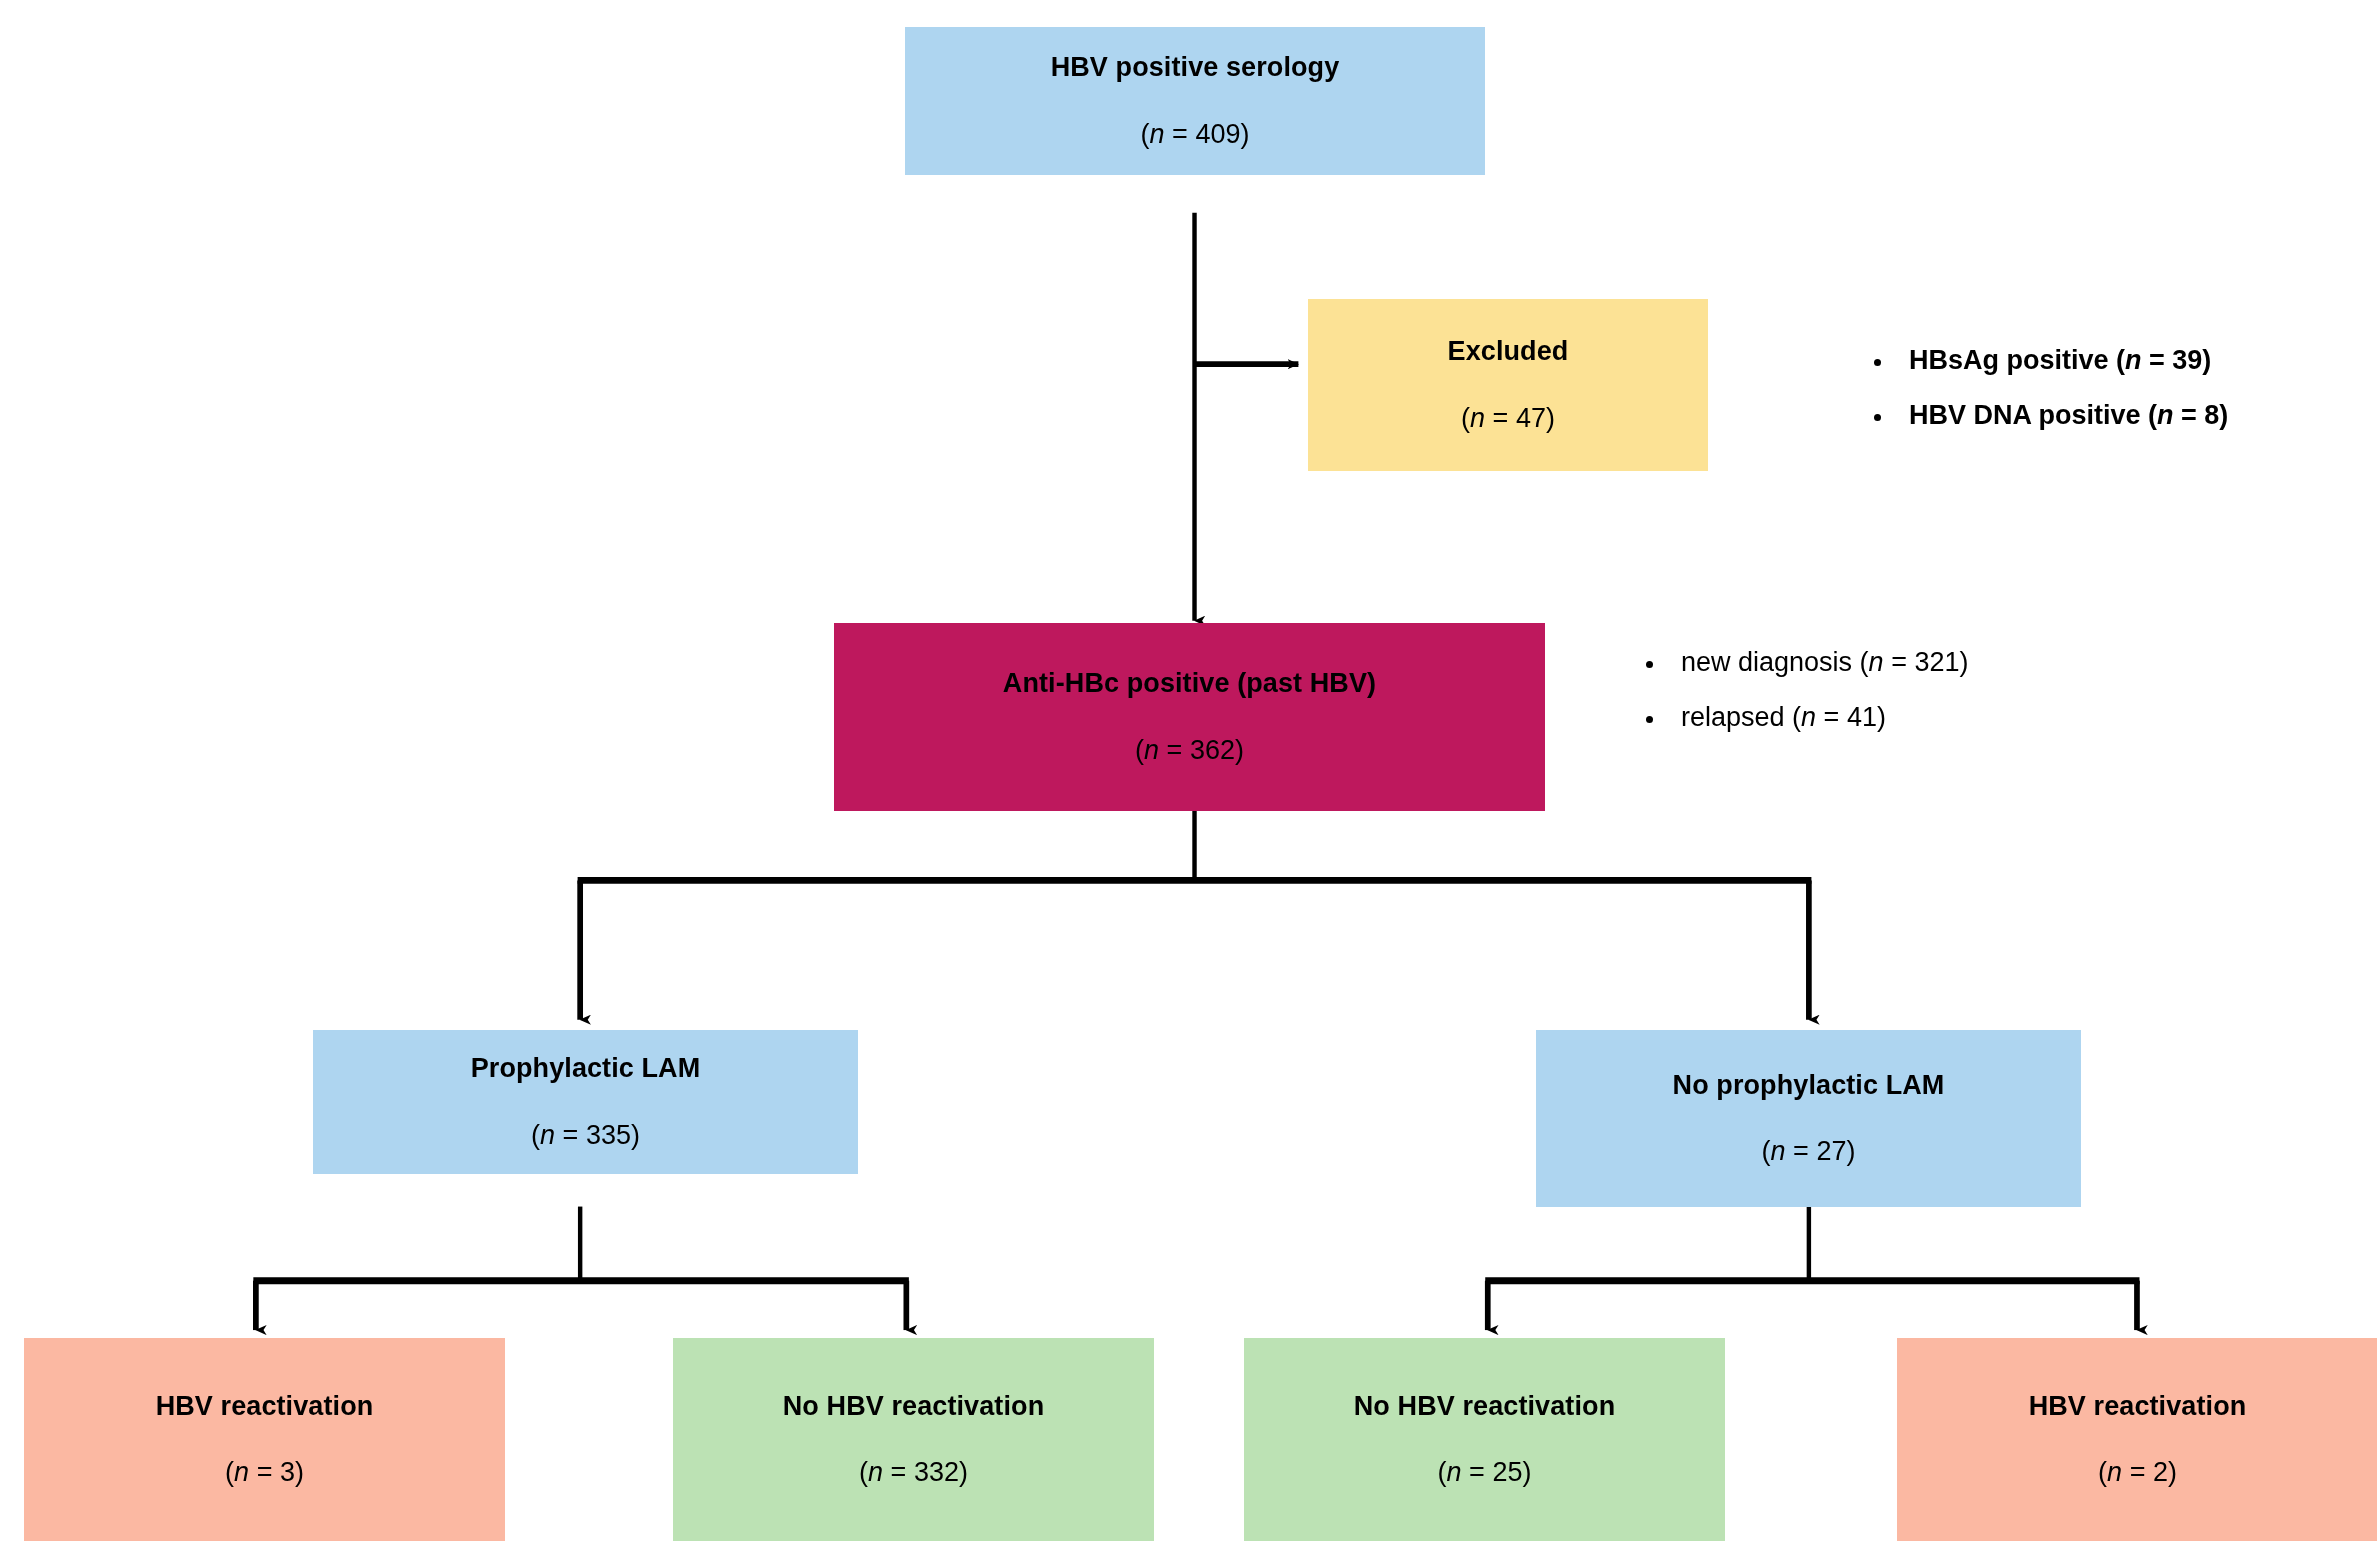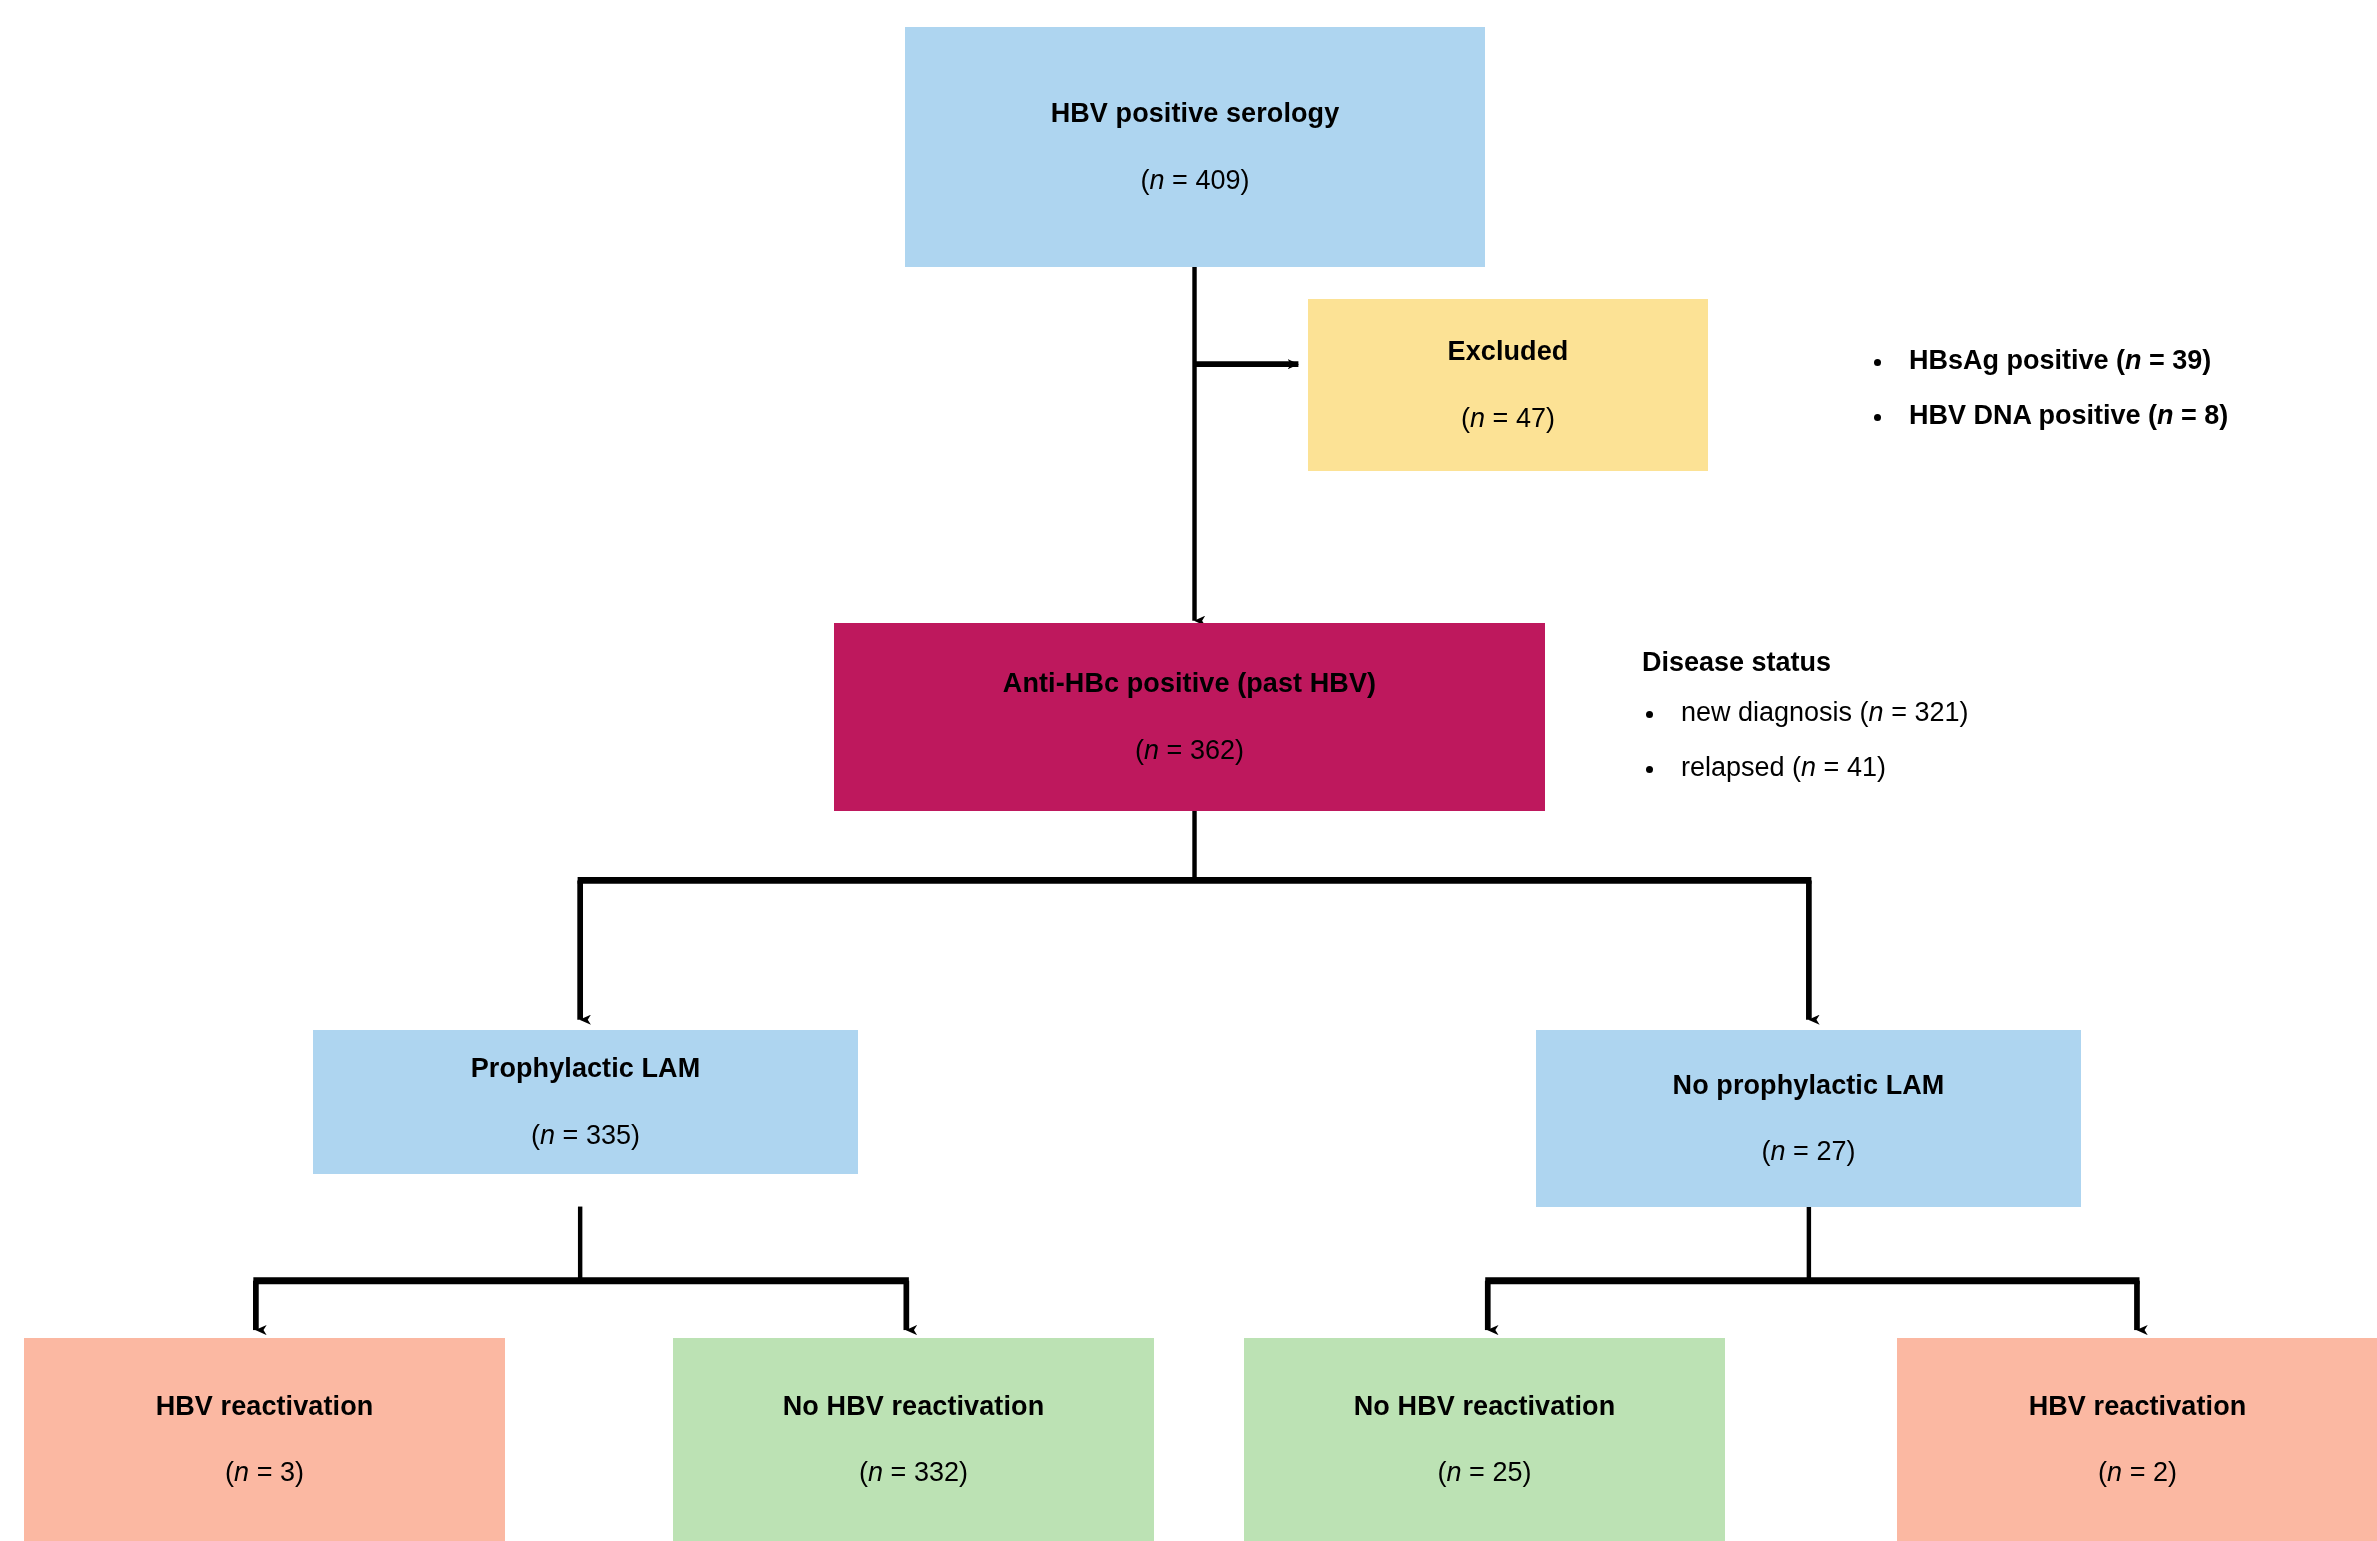--- a/index.html
+++ b/index.html
@@ -109,21 +109,21 @@
     <path d="M 400 2022 L 1435 2022" stroke="#000000" stroke-width="11" fill="none"></path>
     <path d="M 404 2022 L 404 2100" stroke="#000000" stroke-width="9" fill="none" marker-end="url(#arrowDown)"></path>
     <path d="M 1431 2022 L 1431 2100" stroke="#000000" stroke-width="9" fill="none" marker-end="url(#arrowDown)"></path>
 
     <path d="M 2856 1905 L 2856 2022" stroke="#000000" stroke-width="7" fill="none"></path>
     <path d="M 2345 2022 L 3378 2022" stroke="#000000" stroke-width="11" fill="none"></path>
     <path d="M 2349 2022 L 2349 2100" stroke="#000000" stroke-width="9" fill="none" marker-end="url(#arrowDown)"></path>
     <path d="M 3374 2022 L 3374 2100" stroke="#000000" stroke-width="9" fill="none" marker-end="url(#arrowDown)"></path>
   </svg>
 
-  <div class="node" style="left:905px; top:27px; width:580px; height:240px; background:#AED5F0;">
+  <div class="node" style="left:905px; top:27px; width:580px; height:148px; background:#AED5F0;">
     <span class="title">HBV positive serology</span>
     <span class="count">(<i>n</i> = 409)</span>
   </div>
 
   <div class="node" style="left:1308px; top:299px; width:400px; height:172px; background:#FCE295;">
     <span class="title">Excluded</span>
     <span class="count">(<i>n</i> = 47)</span>
   </div>
 
   <div class="sidenote" style="left:1870px; top:345px; width:570px;font-weight:bold;">
@@ -138,21 +138,20 @@
       </li>
     </ul>
   </div>
 
   <div class="node" style="left:834px; top:623px; width:711px; height:188px; background:#be185d;">
     <span class="title">Anti-HBc positive (past HBV)</span>
     <span class="count">(<i>n</i> = 362)</span>
   </div>
 
   <div class="sidenote" style="left:1642px; top:647px; width:608px;">
-    <span class="heading">Disease status</span>
     <ul class="bullets">
       <li>
         <span class="dot"></span>
         <span>new diagnosis (<i>n</i> = 321)</span>
       </li>
       <li>
         <span class="dot"></span>
         <span>relapsed (<i>n</i> = 41)</span>
       </li>
     </ul>

